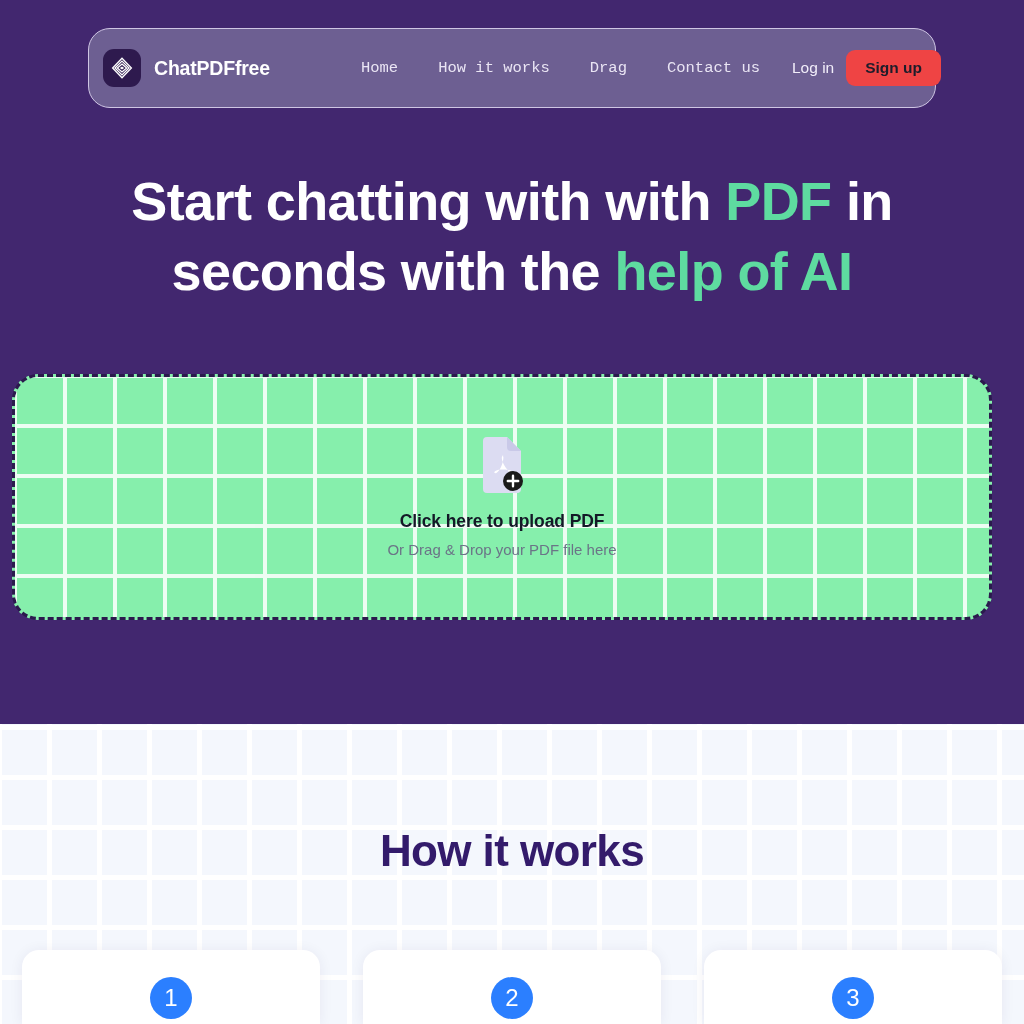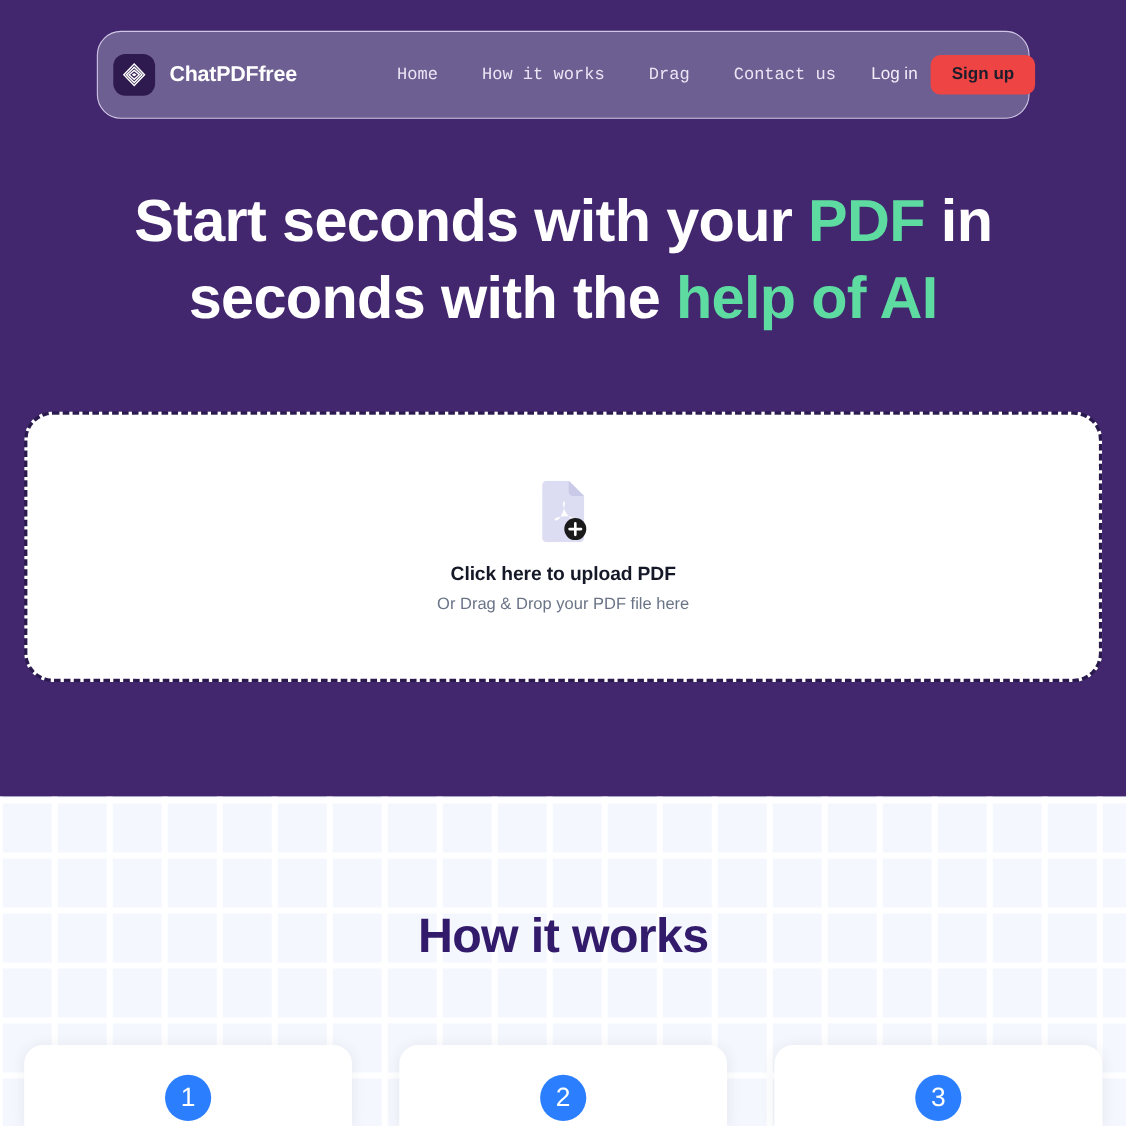--- a/index.html
+++ b/index.html
@@ -61,23 +61,23 @@
     position:absolute; top:166px; left:0; width:1024px;
     text-align:center;
     font-size:54px; font-weight:700; line-height:70px;
     color:#ffffff; letter-spacing:-0.6px;
     padding:0 90px;
   }
   .accent { color:#5edba0; }
 
   
   .upload-box {
-    position:absolute; top:374px; left:22px;
+    position:absolute; top:374px; left:12px;
     width:980px; height:246px;
-    background:#ffffff;
+    background:#86efac;
     border:3px dashed #2b1a4d;
     border-radius:26px;
     display:flex; flex-direction:column;
     align-items:center; justify-content:center;
     cursor:pointer;
     overflow:hidden;
   }
   .upload-box::before {
     content:""; position:absolute; inset:0;
     background-image:
@@ -174,21 +174,21 @@
       <a class="nav-link" href="#">Contact us</a>
     </div>
 
     <div class="nav-right">
       <a class="login-link" href="#">Log in</a>
       <button class="signup-btn">Sign up</button>
     </div>
 
   </div>
 
-  <h1 class="hero-title"><span>Start seconds with your </span><span class="accent">PDF</span><span> in seconds with the </span><span class="accent">help of AI</span></h1>
+  <h1 class="hero-title"><span>Start chatting with with </span><span class="accent">PDF</span><span> in seconds with the </span><span class="accent">help of AI</span></h1>
 
   <div class="upload-box">
     <div class="upload-inner">
 
       <div class="pdf-icon">
         <svg width="46" height="56" viewBox="0 0 46 56" fill="none">
           <path d="M4 4 a4 4 0 0 1 4-4 h20 l14 14 v38 a4 4 0 0 1-4 4 H8 a4 4 0 0 1-4-4 Z" fill="#dcdcf2"></path>
           <path d="M28 0 l14 14 h-10 a4 4 0 0 1-4-4 Z" fill="#c9c9e8"></path>
           <path d="M24.8 18.5 c-1.4 0-2.1 1.1-2.0 2.8 c0.1 2.2 1.3 5.0 2.6 7.3
                    c1.5 2.6 3.6 5.3 5.6 6.8 c1.3 1.0 2.6 1.2 3.0 0.4

